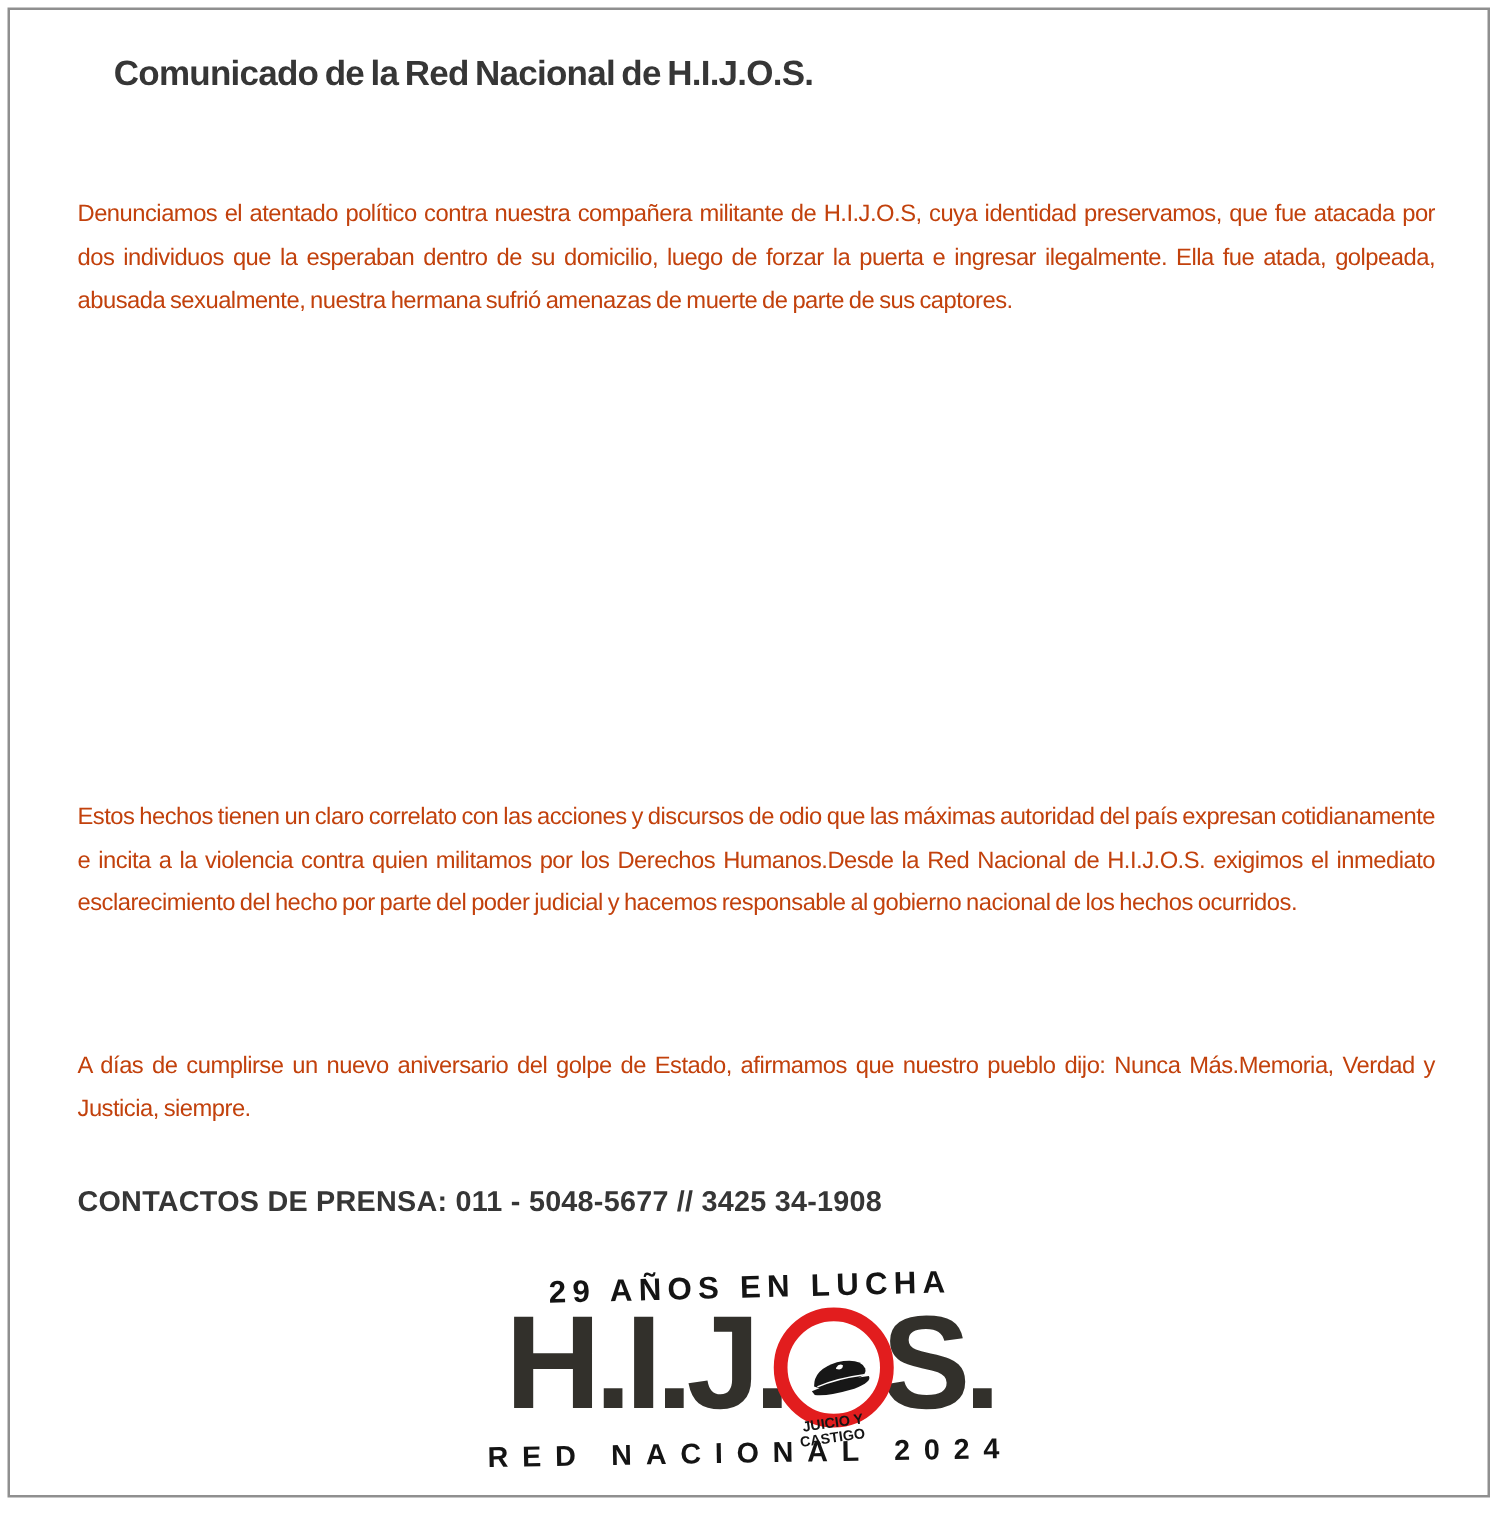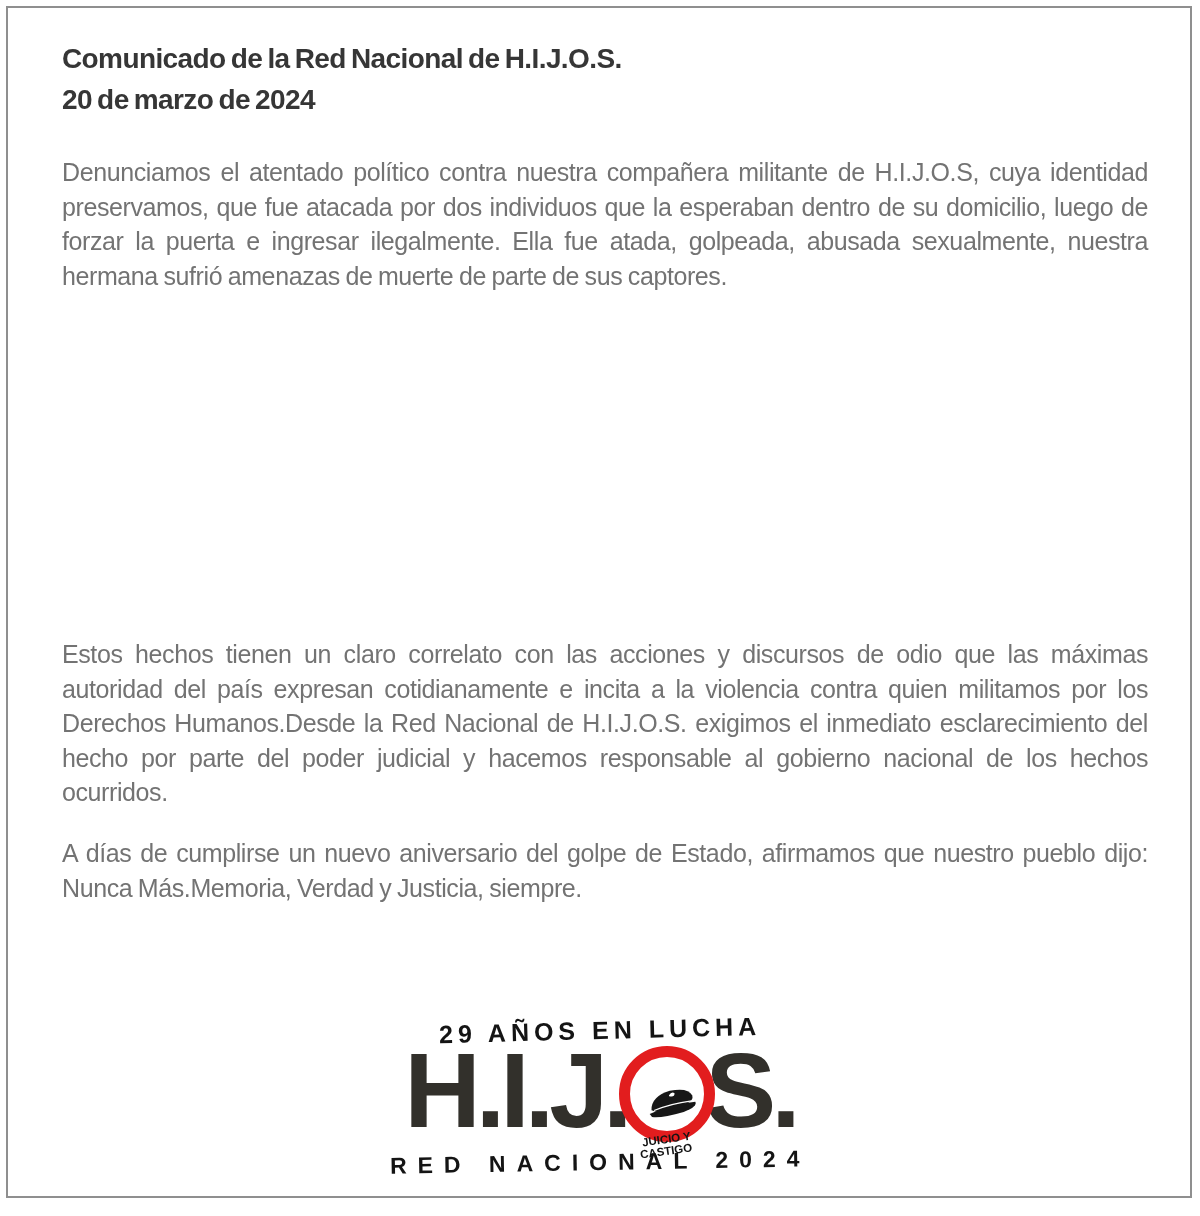--- a/index.html
+++ b/index.html
@@ -30,28 +30,29 @@
     left: 62px;
     top: 38px;
     color: #363636;
   }
   .title-line {
     font-size: 28px;
     font-weight: 700;
     line-height: 41px;
     letter-spacing: -0.6px;
     word-spacing: -2px;
+    margin-left: 29px;
   }
   .para {
     position: absolute;
     left: 62px;
     width: 1086px;
-    font-size: 25px;
+    font-size: 19px;
     line-height: 34.5px;
-    color: #737373;
+    color: #c2410c;
     text-align: justify;
     letter-spacing: -0.4px;
     word-spacing: -1px;
   }
   .contacts {
     position: absolute;
     left: 62px;
     top: 948px;
     font-size: 23px;
     font-weight: 700;
@@ -131,27 +132,27 @@
 </style>
 </head>
 <body>
 
 <div class="page">
 
   <div class="frame"></div>
 
   <div class="title-block">
     <div class="title-line">Comunicado de la Red Nacional de H.I.J.O.S.</div>
-    <div class="title-line">20 de marzo de 2024</div>
   </div>
 
   <div class="para" style="top:155px">Denunciamos el atentado político contra nuestra compañera militante de H.I.J.O.S, cuya identidad preservamos, que fue atacada por dos individuos que la esperaban dentro de su domicilio, luego de forzar la puerta e ingresar ilegalmente. Ella fue atada, golpeada, abusada sexualmente, nuestra hermana sufrió amenazas de muerte de parte de sus captores.</div>
   <div class="para" style="top:637px">Estos hechos tienen un claro correlato con las acciones y discursos de odio que las máximas autoridad del país expresan cotidianamente  e incita a la violencia contra quien militamos por los Derechos Humanos.Desde la Red Nacional de H.I.J.O.S. exigimos el inmediato esclarecimiento del hecho por parte del poder judicial y hacemos responsable al gobierno nacional de los hechos ocurridos.</div>
   <div class="para" style="top:836px">A días de cumplirse un nuevo aniversario del golpe de Estado, afirmamos que nuestro pueblo dijo: Nunca Más.Memoria, Verdad y Justicia, siempre.</div>
 
+  <div class="contacts">CONTACTOS DE PRENSA: 011 - 5048-5677  //  3425 34-1908</div>
 
   <div class="logo">
     <div class="logo-tagline-top">29 AÑOS EN LUCHA</div>
     <div class="logo-main">
       <span class="acro">H.I.J.</span>
       <span class="badge">
         <span class="badge-cap">
           <svg width="54" height="32" viewBox="0 0 64 38" aria-hidden="true">
             <g fill="#171717">
               <path d="M7 23 Q10 7 33 5 Q55 5 58 16 Q59 23 47 24 L12 26 Z"></path>

